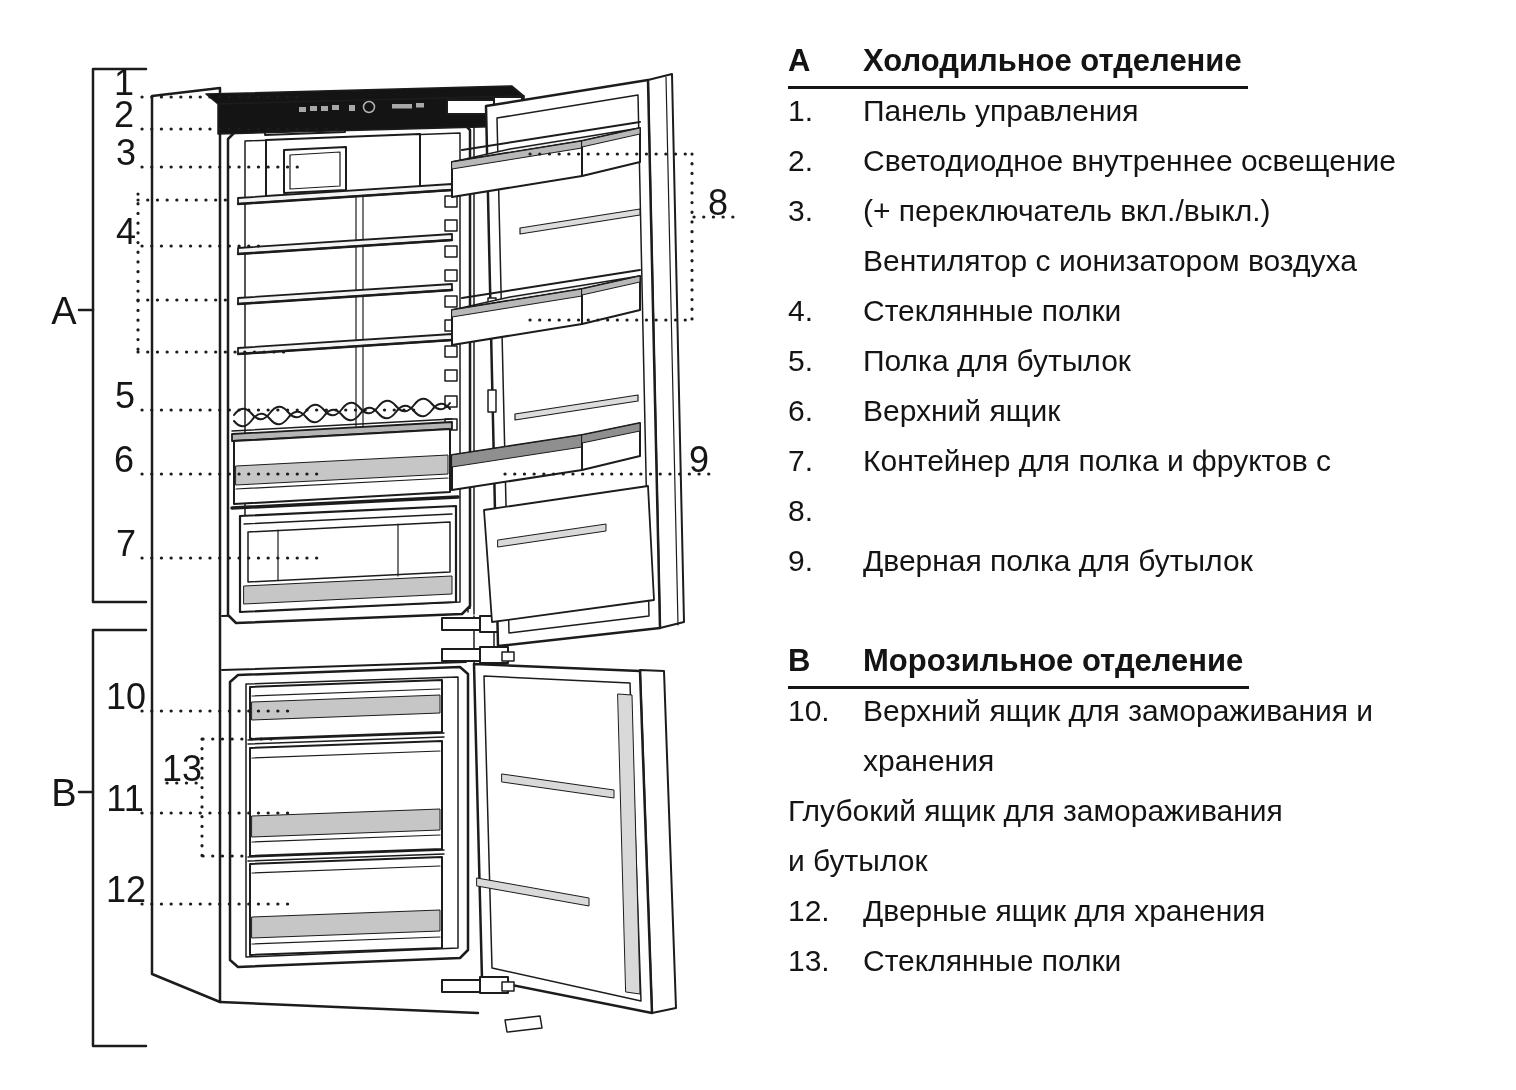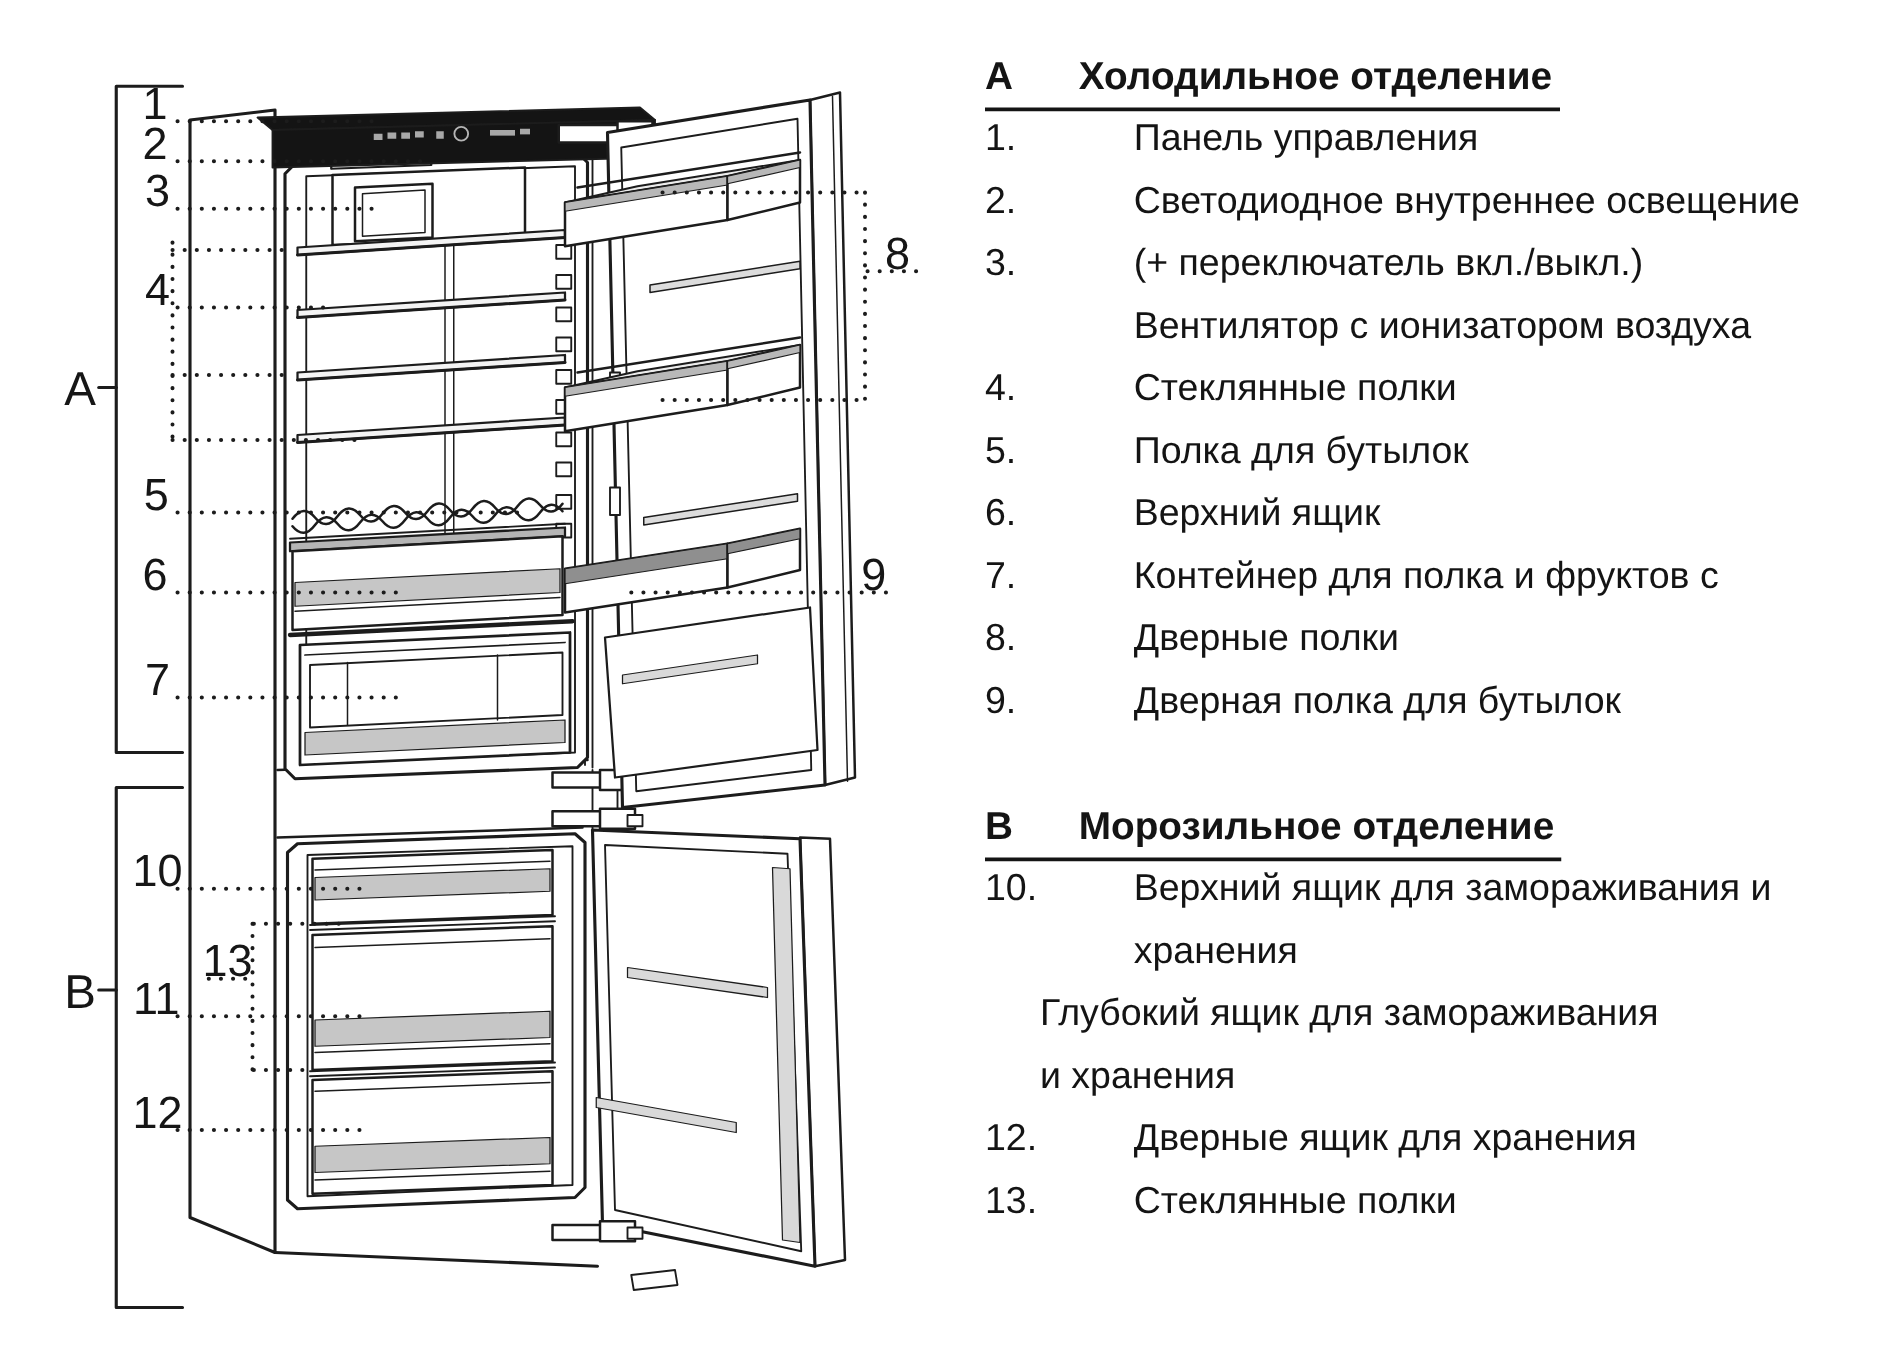--- a/index.html
+++ b/index.html
@@ -6,21 +6,21 @@
   .page{position:relative;width:1516px;height:1090px;background:#fff;overflow:hidden;
         font-family:"Liberation Sans",sans-serif;color:#141414;}
   .diagram-svg{position:absolute;left:0;top:0;}
   
   .legend{position:absolute;left:788px;top:36px;width:722px;}
   .legend-section + .legend-section{margin-top:50px;}
   .legend-header{display:inline-flex;line-height:50px;border-bottom:3.5px solid #141414;
                  margin-bottom:-3px;font-weight:bold;font-size:31px;padding-right:6px;}
   .col-num{display:inline-block;flex:0 0 75px;width:75px;}
   .legend-item{display:flex;font-size:30px;line-height:50px;}
-  .item-lines{flex:1;margin-left:44px;}
+  .item-lines{flex:1;}
   .item-lines .line{line-height:50px;}
   svg text{font-family:"Liberation Sans",sans-serif;}
 </style>
 </head>
 <body>
 
 <div class="page">
 
   <svg class="diagram-svg" width="786" height="1090" viewBox="0 0 786 1090" fill="none" stroke-linejoin="round" stroke-linecap="round">
 
@@ -325,23 +325,20 @@
 
     <div class="legend-item">
       <span class="col-num">7.</span>
       <div class="item-lines">
               <div class="line">Контейнер для полка и фруктов с</div>
             </div>
     </div>
 
     <div class="legend-item">
       <span class="col-num">8.</span>
-      <div class="item-lines">
-              <div class="line">Дверные полки</div>
-            </div>
     </div>
 
     <div class="legend-item">
       <span class="col-num">9.</span>
       <div class="item-lines">
               <div class="line">Дверная полка для бутылок</div>
             </div>
     </div>
   </div>
     </section>
@@ -358,21 +355,21 @@
       <span class="col-num">10.</span>
       <div class="item-lines">
               <div class="line">Верхний ящик для замораживания и</div>
               <div class="line">хранения</div>
             </div>
     </div>
 
     <div class="legend-item">
       <div class="item-lines">
               <div class="line">Глубокий ящик для замораживания</div>
-              <div class="line">и хранения</div>
+              <div class="line">и бутылок</div>
             </div>
     </div>
 
     <div class="legend-item">
       <span class="col-num">12.</span>
       <div class="item-lines">
               <div class="line">Дверные ящик для хранения</div>
             </div>
     </div>
 

